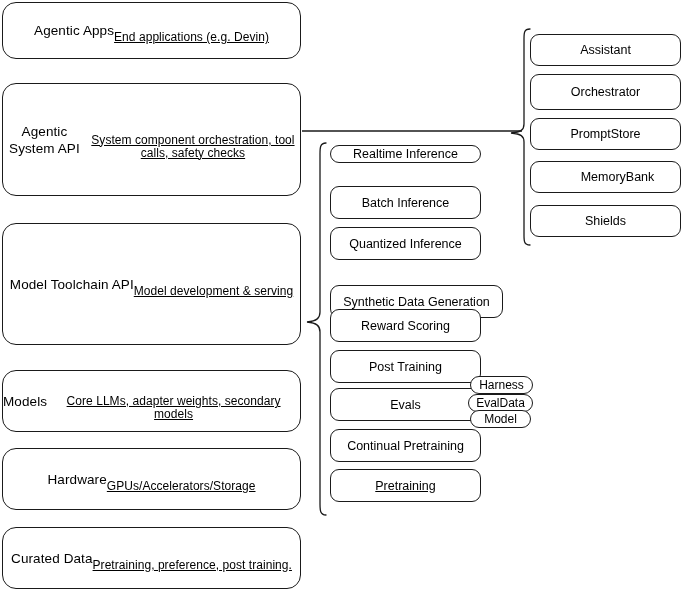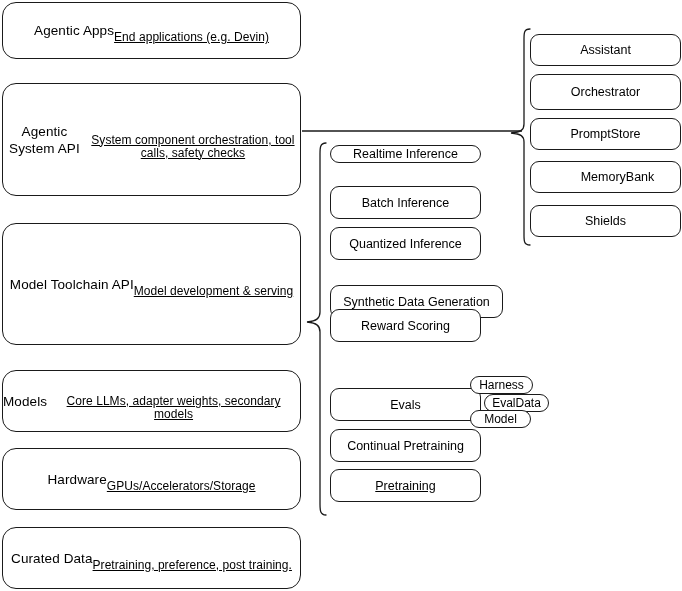--- a/index.html
+++ b/index.html
@@ -131,34 +131,37 @@
   </div>
   <div class="node cap" style="left:330px; top:227px; width:151px; height:33px;">
     <span>Quantized Inference</span>
   </div>
   <div class="node cap" style="left:330px; top:268px; width:173px; height:33px;margin-top:17px;">
     <span>Synthetic Data Generation</span>
   </div>
   <div class="node cap" style="left:330px; top:309px; width:151px; height:33px;">
     <span>Reward Scoring</span>
   </div>
+  <div class="node cap" style="left:330px; top:350px; width:151px; height:33px;">
+    <span>Post Training</span>
+  </div>
   <div class="node cap" style="left:330px; top:388px; width:151px; height:33px;">
     <span>Evals</span>
   </div>
   <div class="node cap" style="left:330px; top:429px; width:151px; height:33px;">
     <span>Continual Pretraining</span>
   </div>
   <div class="node cap" style="left:330px; top:469px; width:151px; height:33px;text-decoration:underline;">
     <span>Pretraining</span>
   </div>
 
   <div class="node pill" style="left:470px; top:376px; width:63px; height:18px;">
     <span>Harness</span>
   </div>
-  <div class="node pill" style="left:468px; top:394px; width:65px; height:18px;margin-left:16px;">
+  <div class="node pill" style="left:468px; top:394px; width:65px; height:18px;">
     <span>EvalData</span>
   </div>
   <div class="node pill" style="left:470px; top:410px; width:61px; height:18px;">
     <span>Model</span>
   </div>
 
   <div class="brace" style="left:508px; top:26px; width:24px; height:222px;">
     <svg width="24" height="222" viewBox="0 0 24 222">
       <path d="M 22 3
                C 16 3, 16 7, 16 13

